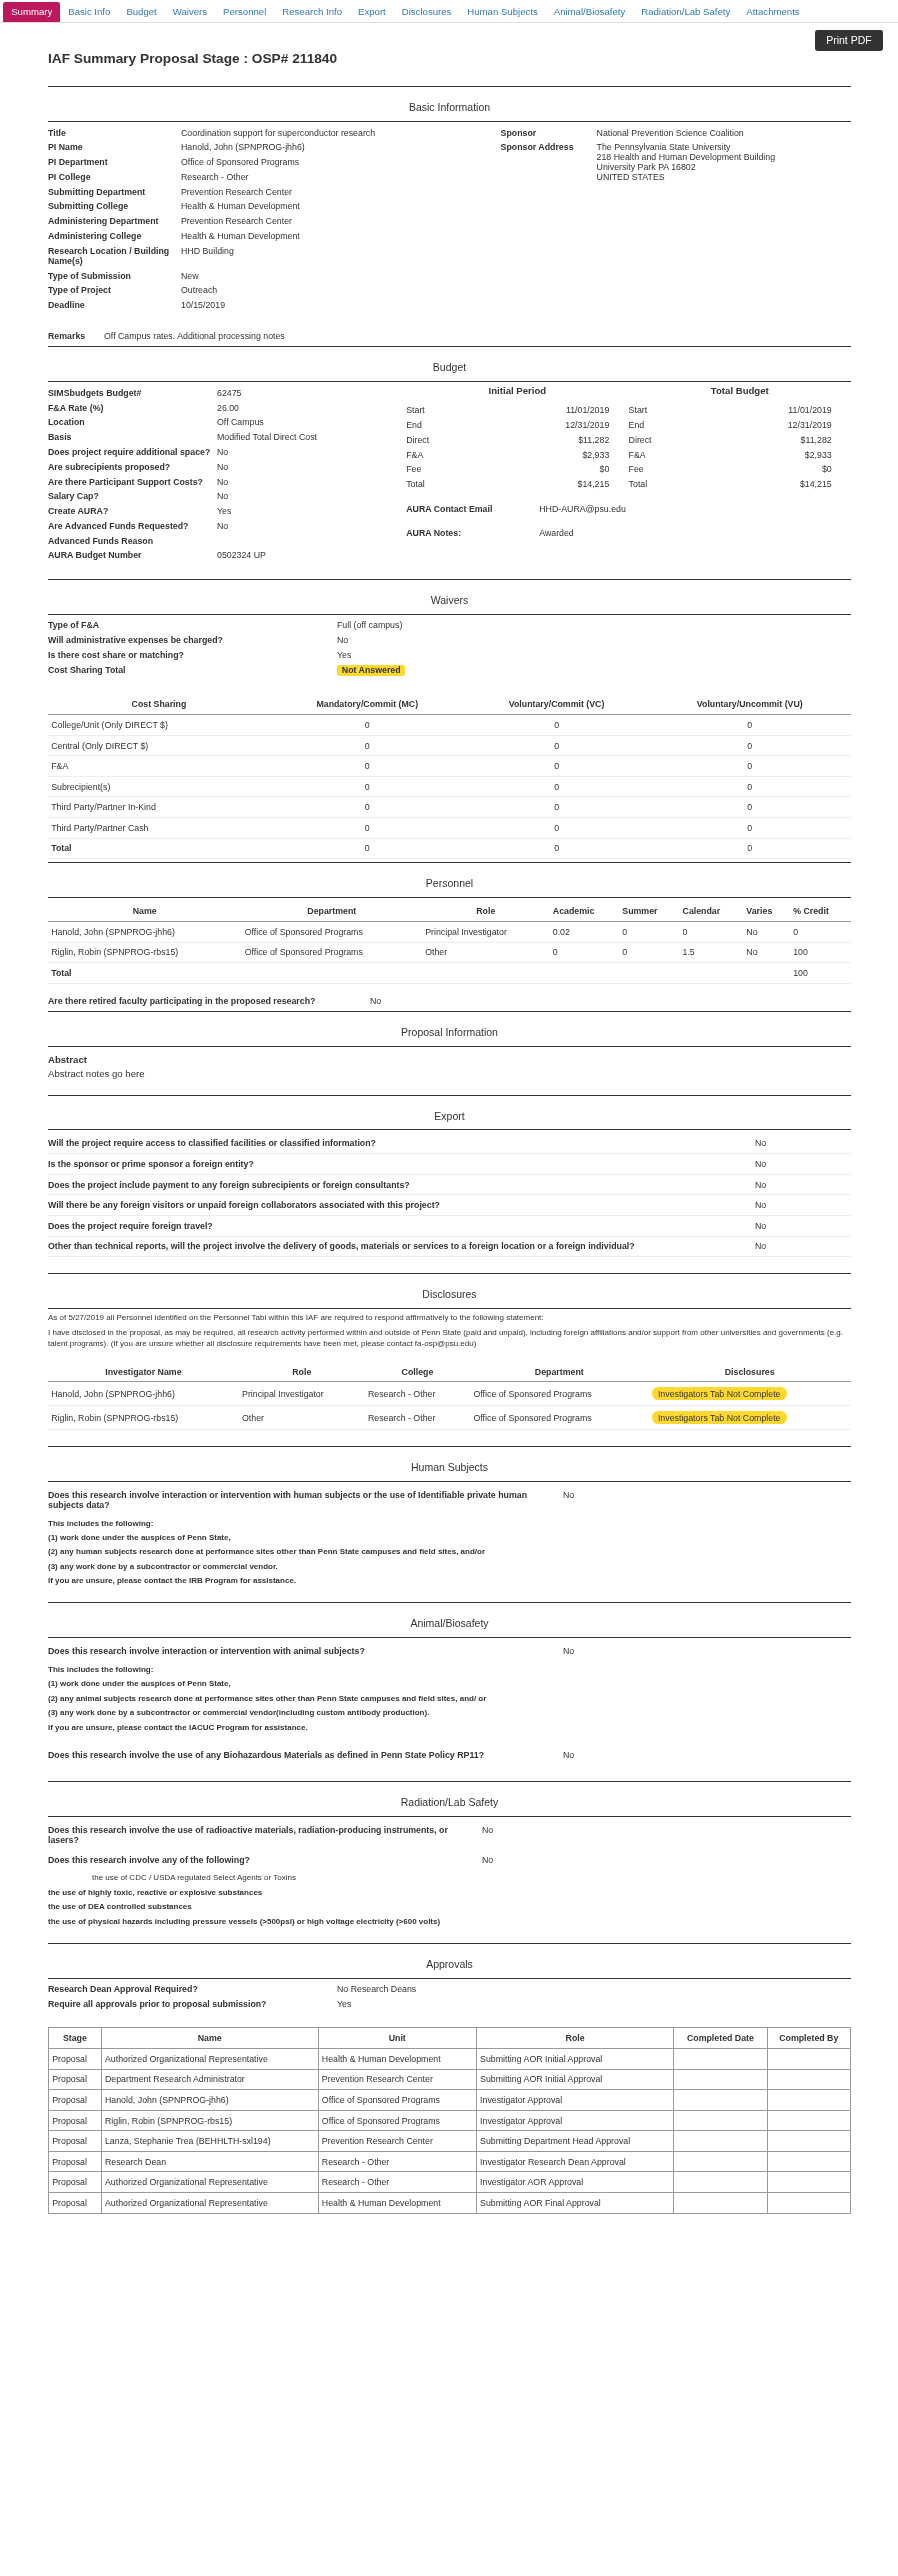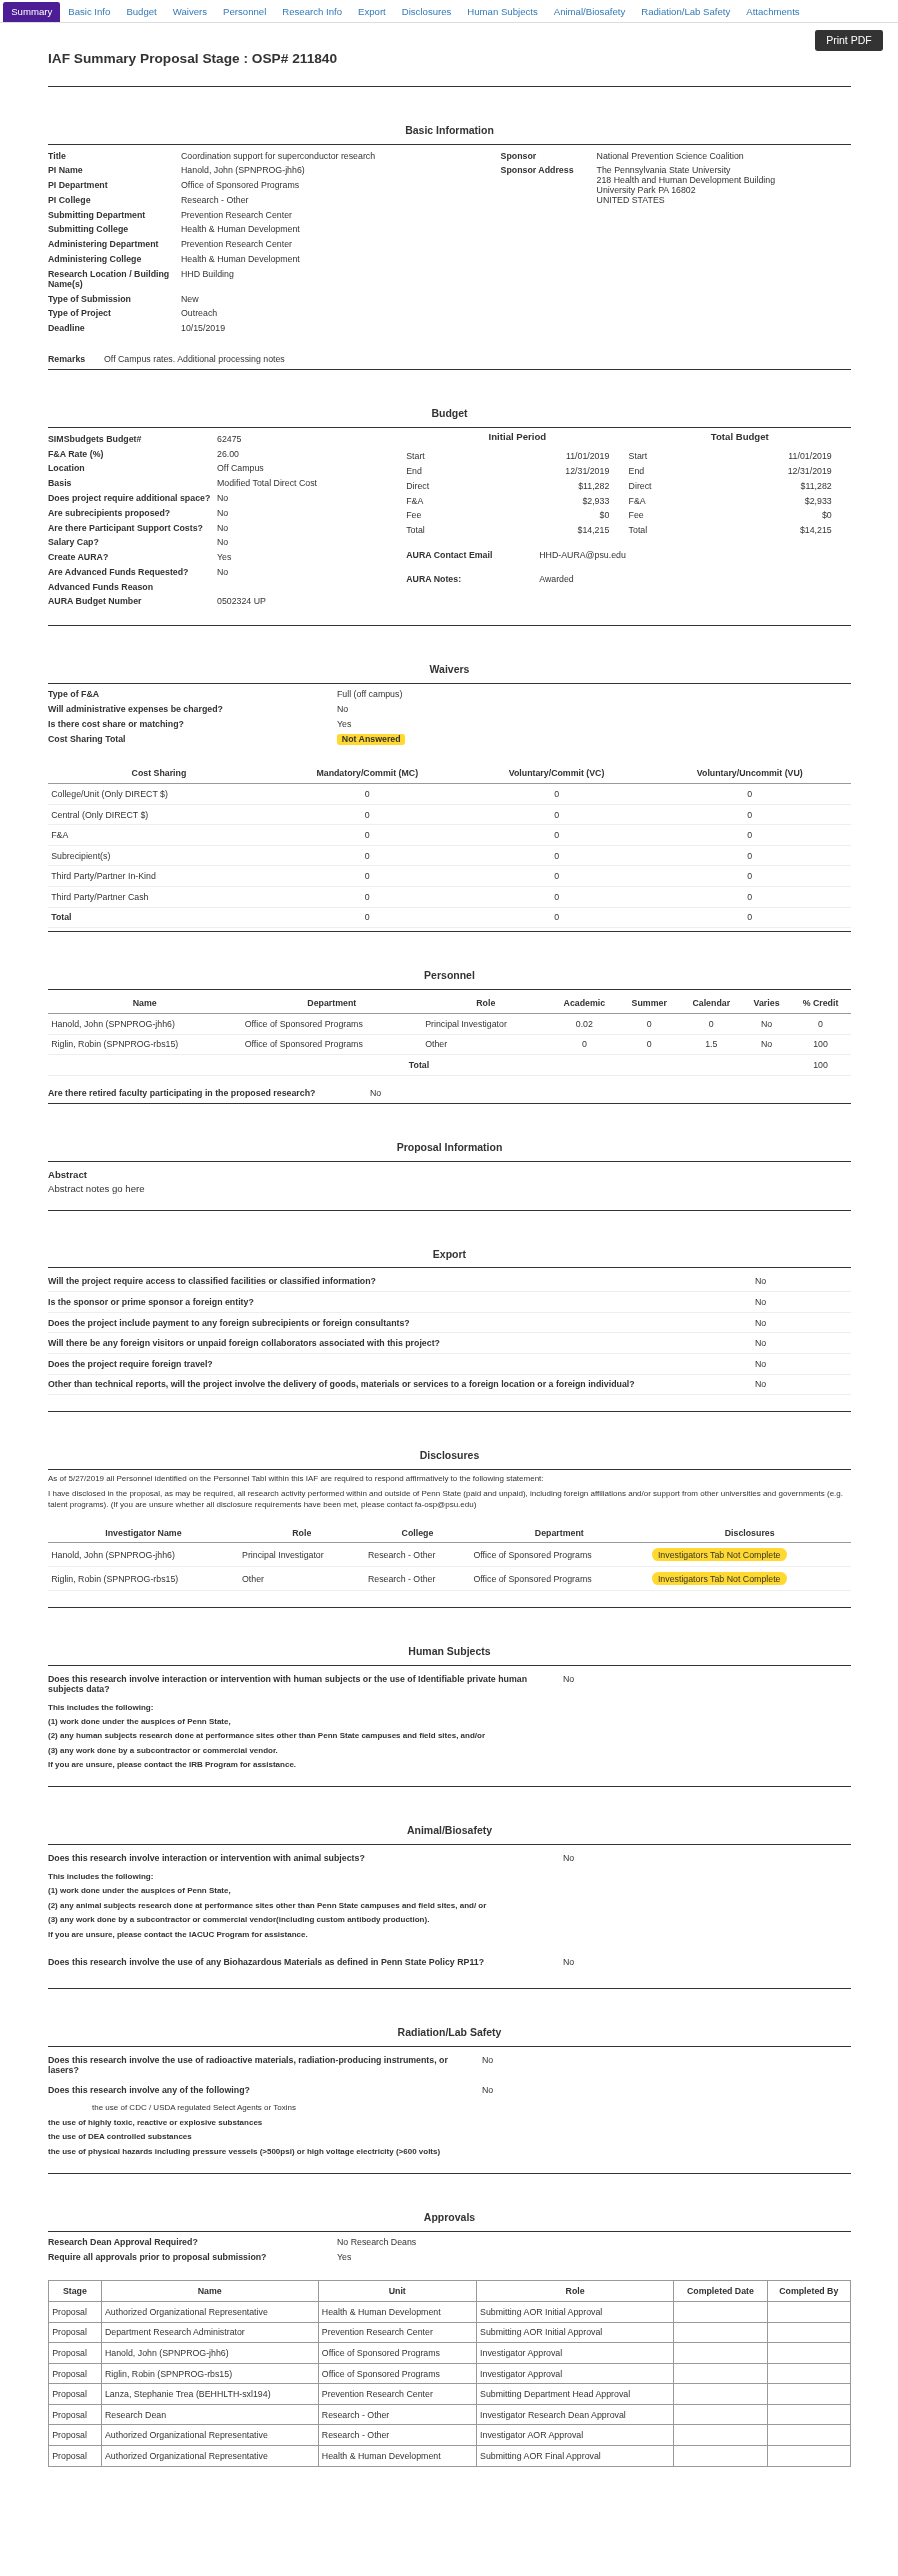--- a/index.html
+++ b/index.html
@@ -1,24 +1,24 @@
 <!DOCTYPE html>
 <html style="font-size:13px"><head>
 <meta charset="utf-8">
 <style>
 *{box-sizing:border-box;margin:0;padding:0}
 body{font-family:Arial,Helvetica,sans-serif;font-size:9.6px;color:#333;background:#fff;width:899px}
 .tabs{display:flex;border-bottom:0.8px solid #ddd;padding:1.6px 3.2px 0}
 .tab{padding:4.8px 8px;color:#337ab7;cursor:pointer;font-size:9.6px}
-.tab.active{background:#4c1d95;color:#fff;border-radius:2.4px 2.4px 0 0}
+.tab.active{background:#be185d;color:#fff;border-radius:2.4px 2.4px 0 0}
 .print-btn{float:right;background:#333;color:#fff;padding:4.8px 11.3px;border:none;border-radius:2.4px;margin:6.4px 16px 0 0;cursor:pointer;font-size:10.5px}
 .container{clear:both;padding:0 48px}
 h1{text-align:left;font-size:13.7px;font-weight:bold;margin:16px 0 20px}
 .section-divider{border:none;border-top:0.8px solid #333;margin:3.2px 0}
-h2{text-align:center;font-size:10.5px;font-weight:bold;margin-top:32px;padding:4.8px 0}
+h2{text-align:center;font-size:10.5px;font-weight:normal;margin-top:9px;padding:4.8px 0}
 .section{margin-bottom:16px}
 .two-col{display:flex;gap:32px}
 .left-col{flex:1.2}
 .right-col{flex:1}
 .field-row{display:flex;padding:2.4px 0;font-size:8.8px}
 .field-label{font-weight:bold;width:133px;flex-shrink:0}
 .field-row .field-label.wide{width:201px}
 .field-value{flex:1}
 .sponsor-block .field-label{width:96px}
 .budget-grid{display:flex;gap:16px}
@@ -32,21 +32,21 @@
 .period-row .val{text-align:right;padding-right:19.3px}
 table{width:100%;border-collapse:collapse;font-size:8.8px}
 th{text-align:center;font-weight:bold;padding:4.8px 3.2px;border-bottom:0.8px solid #999}
 td{padding:4.8px 3.2px;border-bottom:0.8px solid #eee}
 .not-answered{background:#ffd92f;border-radius:2.4px;padding:0.8px 4.8px;font-weight:bold;font-size:8.8px;display:inline-block}
 .not-complete{background:#ffd92f;border-radius:6.4px;padding:1.6px 6.4px;font-size:8.8px;display:inline-block}
 .qa-row{display:flex;padding:4.8px 0;border-bottom:0.8px solid #eee;font-size:8.8px}
 .qa-row .q{flex:1;font-weight:bold;padding-right:16px}
 .qa-row .a{width:96px}
 .center-col{text-align:center}
-.right-align{text-align:center}
+.right-align{text-align:left}
 .sub-text{font-size:8px;line-height:1.4;margin:3.2px 0}
 .approvals-table th,.approvals-table td{border:0.8px solid #999;vertical-align:middle}
 .approvals-table th{}
 .small-gap{height:9.6px}
 </style>
 </head>
 <body>
 
 <div class="tabs" id="tabs">
     <div class="tab active">Summary</div>

